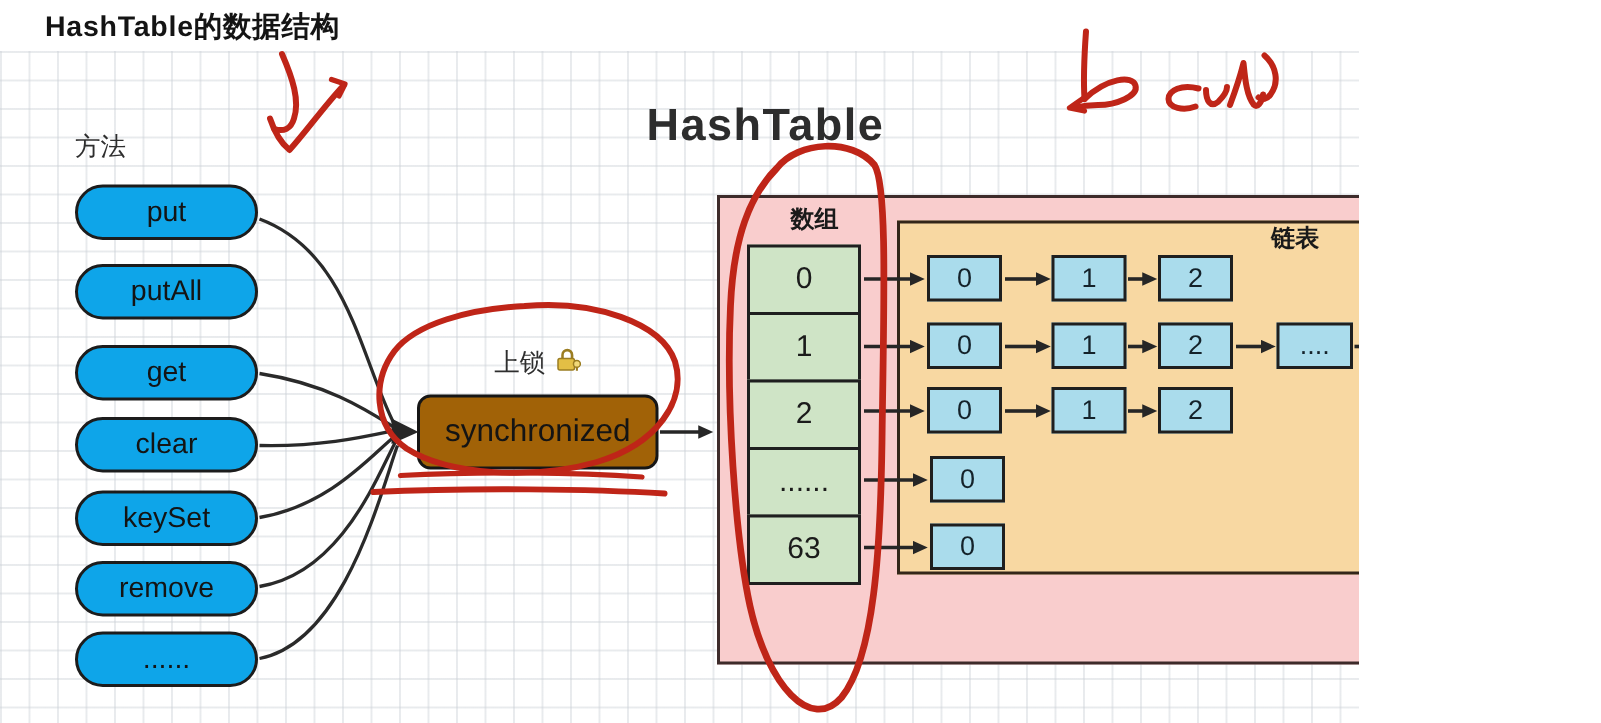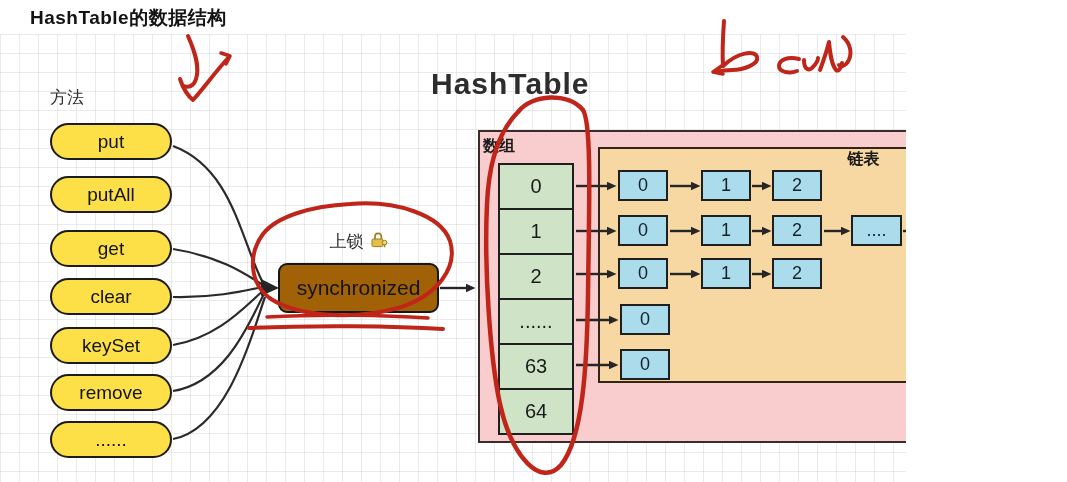--- a/index.html
+++ b/index.html
@@ -6,33 +6,33 @@
   body{font-family:"Liberation Sans","DejaVu Sans",sans-serif;}
   .stage{position:relative;width:906px;height:482px;background:#ffffff;overflow:hidden;text-decoration:underline;}
   .grid{position:absolute;left:0;top:34px;width:1067px;height:448px;
     background-image:
       linear-gradient(to right, rgba(205,210,216,.45) 1px, transparent 1px),
       linear-gradient(to bottom, rgba(205,210,216,.45) 1px, transparent 1px);
     background-size:19px 19px;}
   .page-title{position:absolute;left:30px;top:5px;font-size:19px;font-weight:bold;color:#141414;letter-spacing:.5px;}
   .methods-label{position:absolute;left:50px;width:122px;top:86px;text-align:left;font-size:17px;color:#2e2e2e;}
   .pill{position:absolute;left:50px;width:122px;height:37px;box-sizing:border-box;
-    background:#fde047;border:2.5px solid #1c1c1c;border-radius:19px;
+    background:#0ea5e9;border:2.5px solid #1c1c1c;border-radius:19px;
     display:flex;align-items:center;justify-content:center;font-size:19px;color:#141414;}
   .lock-row{position:absolute;left:278px;width:161px;top:230px;display:flex;align-items:center;justify-content:center;gap:6px;font-size:17px;color:#2e2e2e;}
   .sync-box{position:absolute;left:278px;top:263px;width:161px;height:50px;box-sizing:border-box;
     background:#a16207;border:2.5px solid #161616;border-radius:9px;
     display:flex;align-items:center;justify-content:center;font-size:21px;color:#141414;}
   .ht-title{position:absolute;left:431px;top:56px;font-size:30px;font-weight:600;color:#2d2d2d;letter-spacing:1px;margin-top:11px;}
   .pink-box{position:absolute;left:478px;top:130px;width:575px;height:313px;box-sizing:border-box;
     background:#f9cdcd;border:2.5px solid #3d2b2a;}
   .orange-box{position:absolute;left:598px;top:147px;width:449px;height:236px;box-sizing:border-box;
     background:#f8d8a2;border:2.5px solid #332619;}
   .list-label{position:absolute;left:598px;top:149px;width:449px;text-align:center;font-size:16px;font-weight:600;color:#1a1a1a;margin-left:41px;}
-  .array-label{position:absolute;left:483px;top:136px;width:76px;text-align:left;font-size:16px;font-weight:600;color:#1a1a1a;}
+  .array-label{position:absolute;left:483px;top:136px;width:76px;text-align:right;font-size:16px;font-weight:600;color:#1a1a1a;}
   .gcell{position:absolute;left:498px;width:76px;height:47px;box-sizing:border-box;
     background:#cfe4c6;border:2px solid #1f1f1f;
     display:flex;align-items:center;justify-content:center;font-size:20px;color:#1b1b1b;}
   .bcell{position:absolute;width:50px;height:31px;box-sizing:border-box;
     background:#aadcec;border:2px solid #1f1f1f;
     display:flex;align-items:center;justify-content:center;font-size:18px;font-weight:500;color:#14222a;}
   .overlay{position:absolute;left:0;top:0;width:1067px;height:482px;pointer-events:none;}
   .watermark{position:absolute;left:795px;top:445px;width:272px;font-size:15px;color:#d3d3d3;letter-spacing:0;white-space:nowrap;}
   .side-btn{position:absolute;left:1048px;top:380px;width:38px;height:38px;border-radius:50%;
     background:#fff;box-shadow:0 1px 5px rgba(0,0,0,.25);
@@ -73,21 +73,20 @@
   <div class="pink-box"></div>
   <div class="orange-box"></div>
   <div class="list-label">链表</div>
   <div class="array-label">数组</div>
 
   <div class="gcell" style="top:163px">0</div>
   <div class="gcell" style="top:208px">1</div>
   <div class="gcell" style="top:253px">2</div>
   <div class="gcell" style="top:298px">......</div>
   <div class="gcell" style="top:343px">63</div>
-  <div class="gcell" style="top:388px">64</div>
 
   <div class="bcell" style="left:618px;top:170px">0</div>
   <div class="bcell" style="left:701px;top:170px">1</div>
   <div class="bcell" style="left:772px;top:170px">2</div>
 
   <div class="bcell" style="left:618px;top:215px">0</div>
   <div class="bcell" style="left:701px;top:215px">1</div>
   <div class="bcell" style="left:772px;top:215px">2</div>
   <div class="bcell" style="left:851px;top:215px;width:51px">....</div>
   <div class="bcell" style="left:925px;top:215px;width:48px">7</div>

